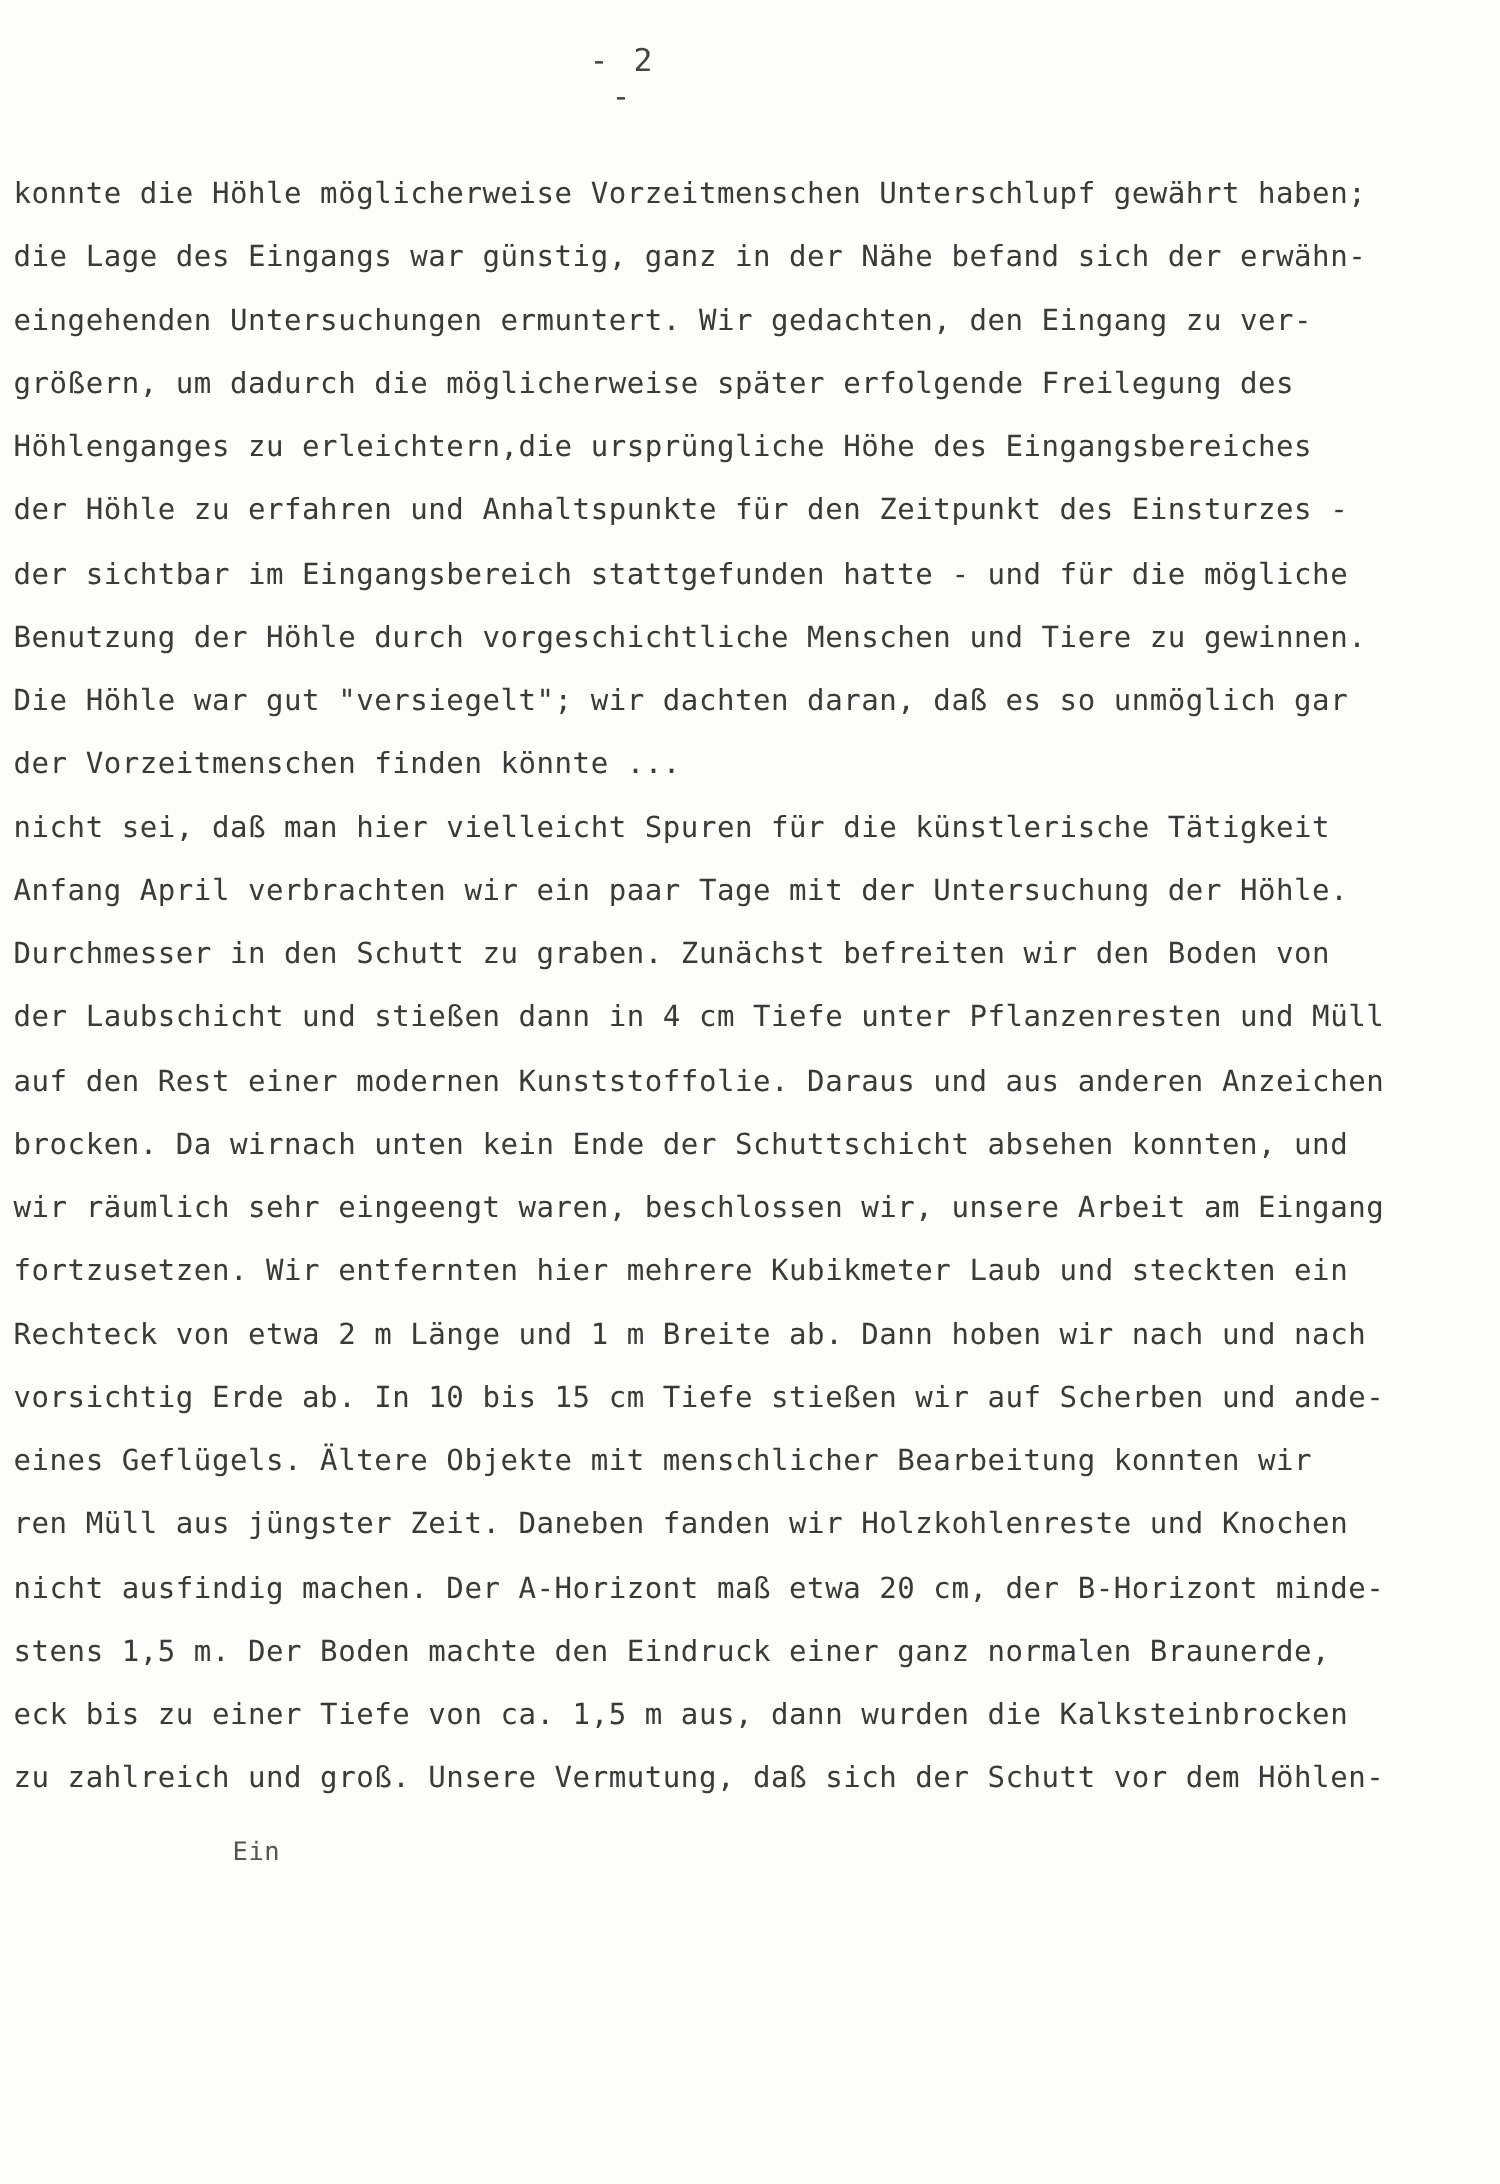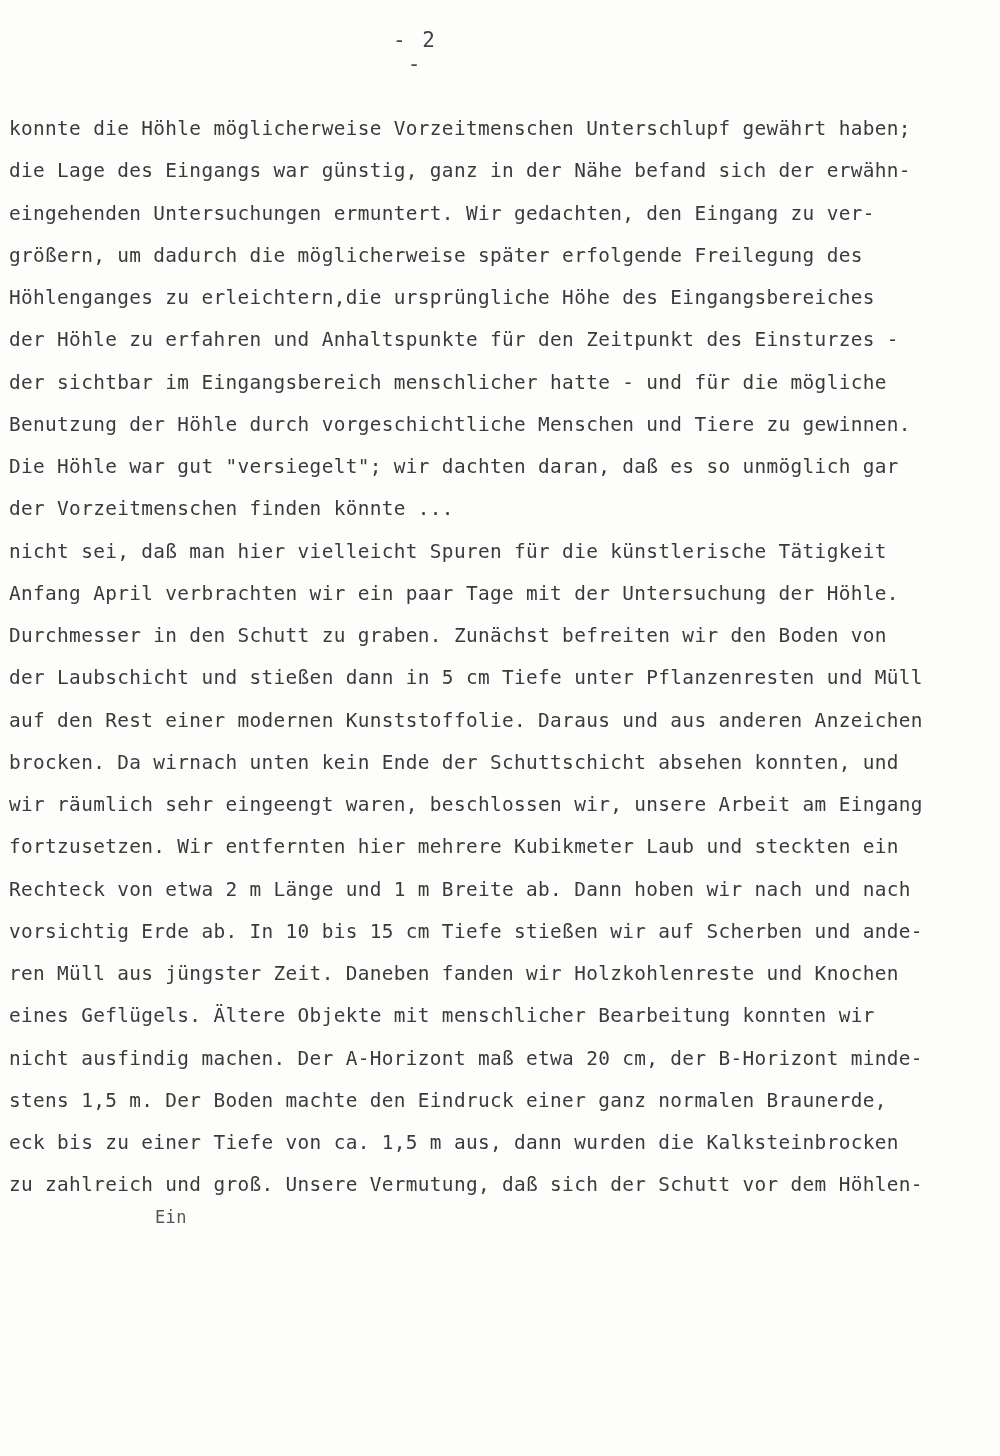--- a/index.html
+++ b/index.html
@@ -47,53 +47,53 @@
       letter-spacing: 0.35px;
       position: relative;
     }
     .line.last {
       position: relative;
     }
     .insert {
       position: absolute;
       font-size: 17px;
       line-height: 17px;
-      top: 2px;
+      top: 20px;
       color: #555;
     }
   </style>
 </head>
 <body>
 
 <div class="page">
   <div class="page-number">- 2 -</div>
 
   <div class="body-text">
     <div class="line">konnte die Höhle möglicherweise Vorzeitmenschen Unterschlupf gewährt haben;</div>
     <div class="line">die Lage des Eingangs war günstig, ganz in der Nähe befand sich der erwähn-</div>
     <div class="line">eingehenden Untersuchungen ermuntert. Wir gedachten, den Eingang zu ver-</div>
     <div class="line">größern, um dadurch die möglicherweise später erfolgende Freilegung des</div>
     <div class="line">Höhlenganges zu erleichtern,die ursprüngliche Höhe des Eingangsbereiches</div>
     <div class="line">der Höhle zu erfahren und Anhaltspunkte für den Zeitpunkt des Einsturzes -</div>
-    <div class="line">der sichtbar im Eingangsbereich menschlicher hatte - und für die mögliche</div>
+    <div class="line">der sichtbar im Eingangsbereich stattgefunden hatte - und für die mögliche</div>
     <div class="line">Benutzung der Höhle durch vorgeschichtliche Menschen und Tiere zu gewinnen.</div>
     <div class="line">Die Höhle war gut "versiegelt"; wir dachten daran, daß es so unmöglich gar</div>
     <div class="line">der Vorzeitmenschen finden könnte ...</div>
     <div class="line">nicht sei, daß man hier vielleicht Spuren für die künstlerische Tätigkeit</div>
     <div class="line">Anfang April verbrachten wir ein paar Tage mit der Untersuchung der Höhle.</div>
     <div class="line">Durchmesser in den Schutt zu graben. Zunächst befreiten wir den Boden von</div>
-    <div class="line">der Laubschicht und stießen dann in 5 cm Tiefe unter Pflanzenresten und Müll</div>
+    <div class="line">der Laubschicht und stießen dann in 4 cm Tiefe unter Pflanzenresten und Müll</div>
     <div class="line">auf den Rest einer modernen Kunststoffolie. Daraus und aus anderen Anzeichen</div>
     <div class="line">brocken. Da wirnach unten kein Ende der Schuttschicht absehen konnten, und</div>
     <div class="line">wir räumlich sehr eingeengt waren, beschlossen wir, unsere Arbeit am Eingang</div>
     <div class="line">fortzusetzen. Wir entfernten hier mehrere Kubikmeter Laub und steckten ein</div>
     <div class="line">Rechteck von etwa 2 m Länge und 1 m Breite ab. Dann hoben wir nach und nach</div>
     <div class="line">vorsichtig Erde ab. In 10 bis 15 cm Tiefe stießen wir auf Scherben und ande-</div>
+    <div class="line">eines Geflügels. Ältere Objekte mit menschlicher Bearbeitung konnten wir</div>
     <div class="line">ren Müll aus jüngster Zeit. Daneben fanden wir Holzkohlenreste und Knochen</div>
-    <div class="line">eines Geflügels. Ältere Objekte mit menschlicher Bearbeitung konnten wir</div>
     <div class="line">nicht ausfindig machen. Der A-Horizont maß etwa 20 cm, der B-Horizont minde-</div>
     <div class="line">stens 1,5 m. Der Boden machte den Eindruck einer ganz normalen Braunerde,</div>
     <div class="line">eck bis zu einer Tiefe von ca. 1,5 m aus, dann wurden die Kalksteinbrocken</div>
     <div class="line">zu zahlreich und groß. Unsere Vermutung, daß sich der Schutt vor dem Höhlen-</div>
     <div class="line last">
       
       <span class="insert" style="left:146px;">Ein</span>
     </div>
   </div>
 </div>

